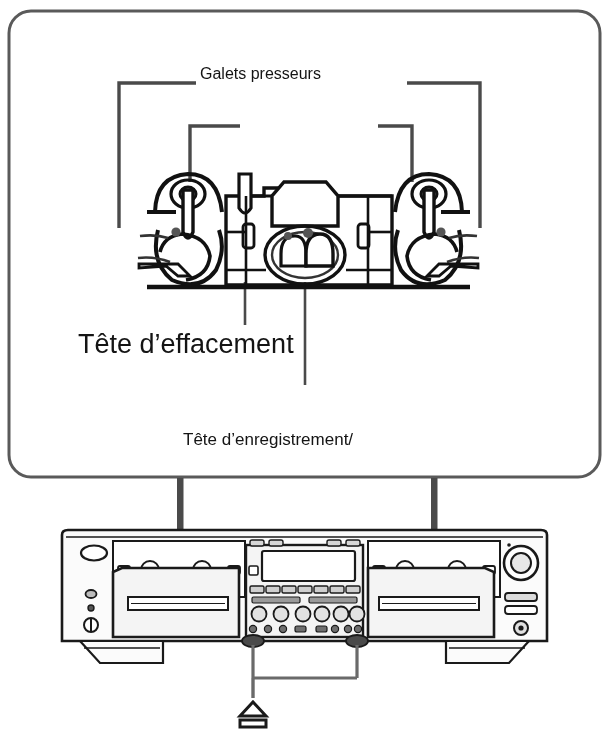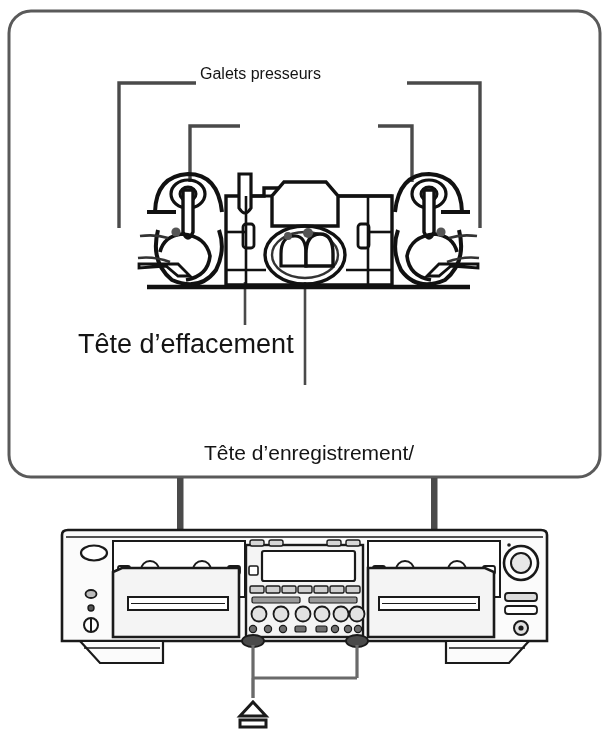--- a/index.html
+++ b/index.html
@@ -47,23 +47,23 @@
     top: 112px;
     font-size: 23px;
   }
   #label-tete-effacement {
     left: 78px;
     top: 320px;
     font-size: 27px;
     margin-top: 8px;
   }
   #label-tete-enregistrement {
-    left: 204px;
+    left: 183px;
     top: 389px;
-    font-size: 21px;
+    font-size: 17px;
     width: 300px;
   }
 </style>
 </head>
 <body>
 
 <div id="stage">
 
   <svg class="layer" viewBox="0 0 609 740">
 

